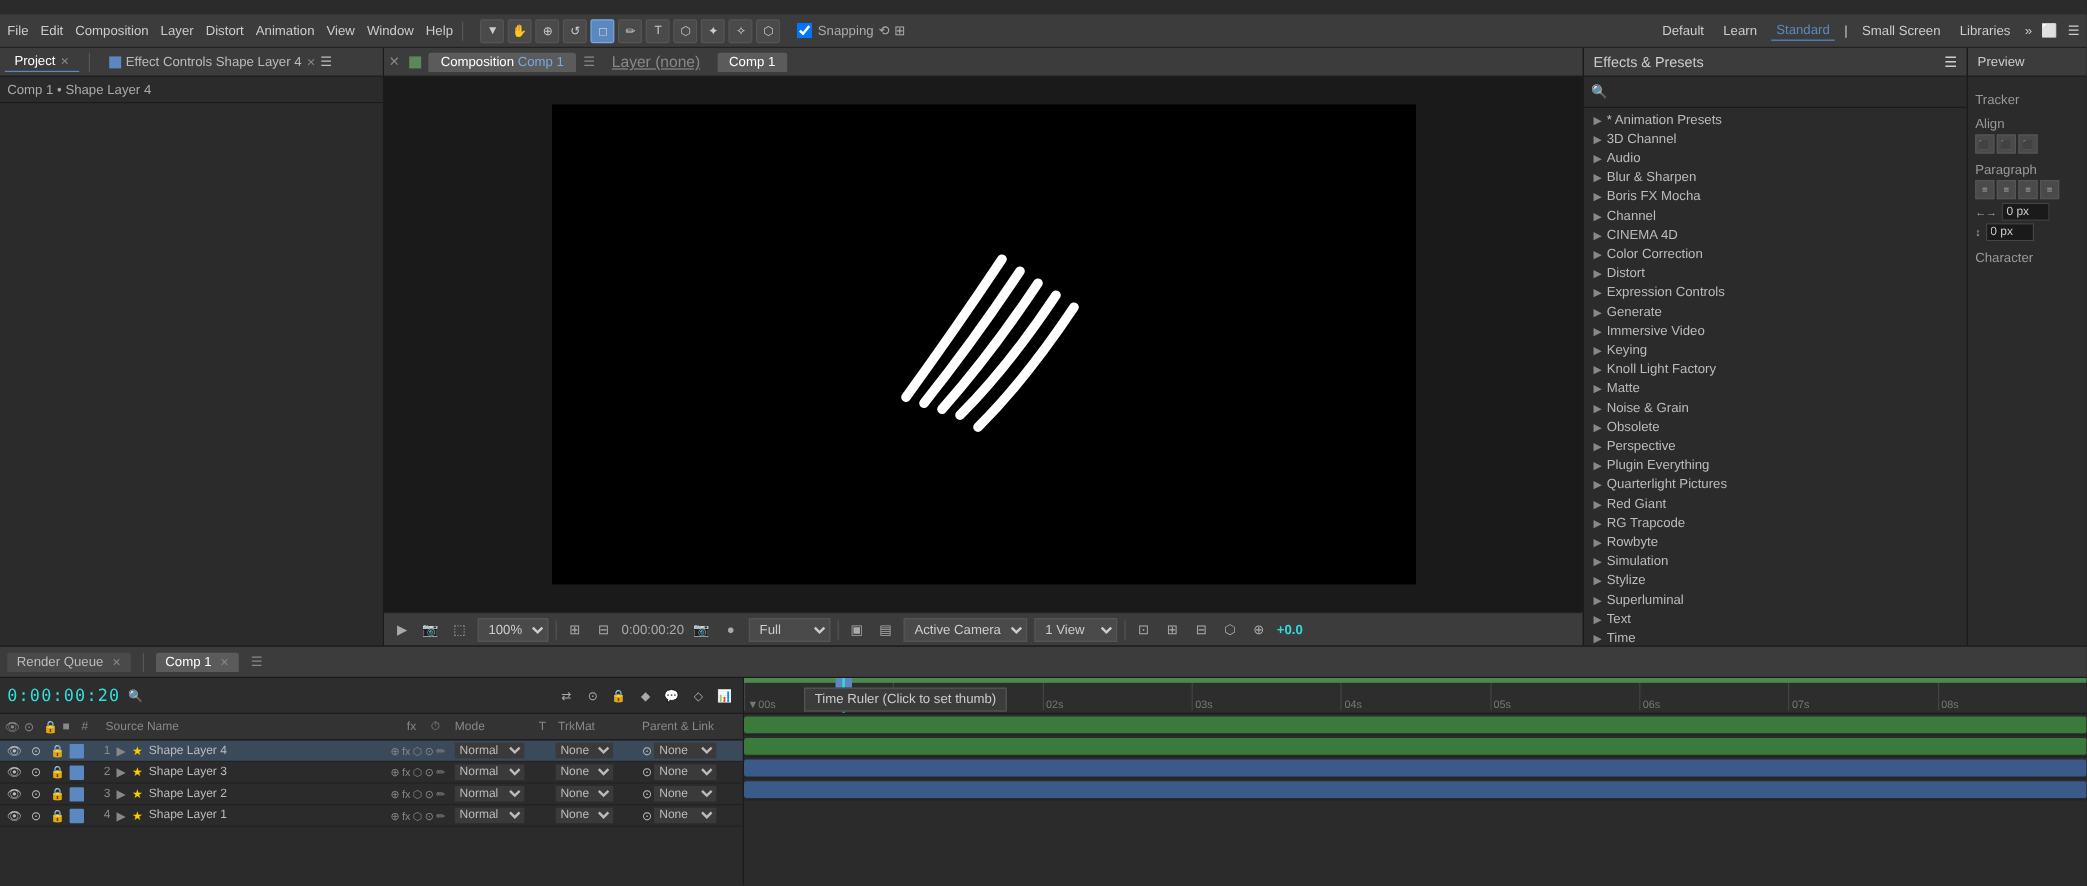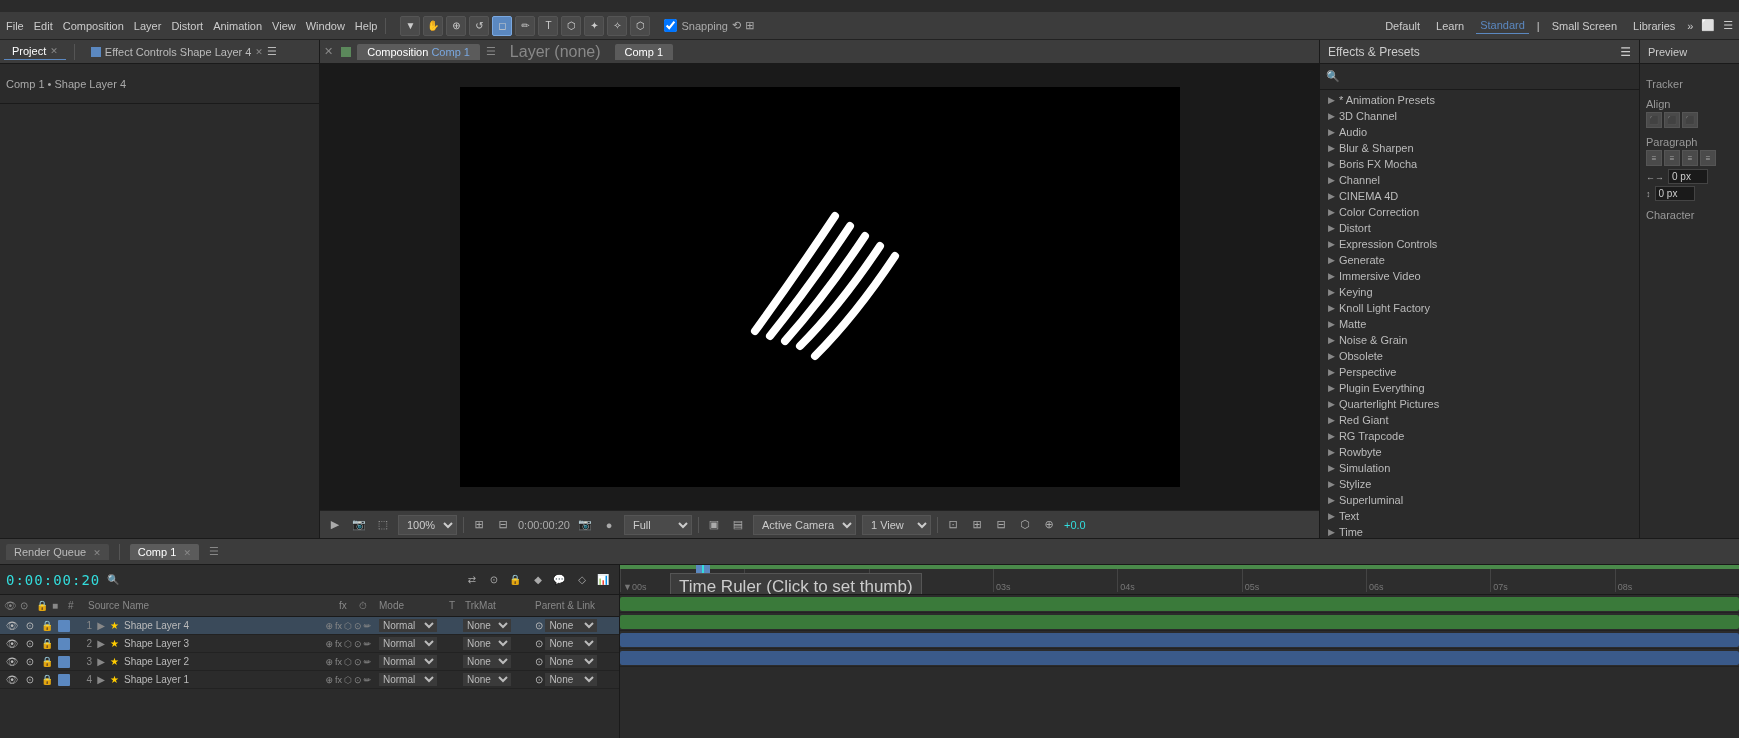--- a/index.html
+++ b/index.html
@@ -81,21 +81,21 @@
       padding: 2px 8px;
       font-size: 11px;
       cursor: pointer;
       color: #bbb;
       display: flex; align-items: center; gap: 4px;
     }
     .panel-tab.active { color: #fff; border-bottom: 1px solid #5b88c0; }
     .panel-tab-close { font-size: 9px; color: #888; cursor: pointer; }
     .color-box { width: 10px; height: 10px; background: #5b88c0; display: inline-block; }
     .breadcrumb {
-      height: 40px;
+      height: 22px;
       background: #2b2b2b;
       display: flex;
       align-items: center;
       padding: 0 6px;
       color: #888;
       font-size: 11px;
       border-bottom: 1px solid #1a1a1a;
     }
     .breadcrumb span { color: #aaa; }
     .project-content {
@@ -123,21 +123,21 @@
     }
     .comp-tab {
       padding: 2px 10px;
       font-size: 11px;
       cursor: pointer;
       color: #bbb;
       background: #4a4a4a;
       border-radius: 2px 2px 0 0;
     }
     .comp-tab.active { background: #5b5b5b; color: #fff; }
-    .layer-label { padding: 0 10px; font-size: 16px; color: #888; }
+    .layer-label { padding: 0 10px; font-size: 13px; color: #888; text-decoration: underline; }
 
     
     .viewer-area {
       flex: 1;
       background: #1a1a1a;
       position: relative;
       display: flex;
       align-items: center;
       justify-content: center;
       overflow: hidden;
@@ -490,21 +490,21 @@
       background: #5b88c0;
       clip-path: polygon(0 0, 100% 0, 100% 70%, 50% 100%, 0 70%);
     }
     .tooltip-box {
       position: absolute;
       left: 50px;
       top: 8px;
       background: #3c3c3c;
       border: 1px solid #555;
       padding: 3px 8px;
-      font-size: 17px;
+      font-size: 11px;
       color: #ccc;
       z-index: 20;
       white-space: nowrap;
       pointer-events: none;
     }
     .track-area {
       flex: 1;
       position: relative;
       overflow-y: auto;
     }
@@ -670,21 +670,21 @@
       <select class="vc-select">
         <option>1 View</option>
         <option>2 Views</option>
       </select>
       <div class="vc-separator"></div>
       <button class="vc-btn">⊡</button>
       <button class="vc-btn">⊞</button>
       <button class="vc-btn">⊟</button>
       <button class="vc-btn">⬡</button>
       <button class="vc-btn">⊕</button>
-      <span class="vc-label" style="color:#3dd;">+0.0</span>
+      <span class="vc-label" style="color:#3dd;font-weight:bold;">+0.0</span>
     </div>
   </div>
 
   <div class="right-panel">
     <div class="effects-header">
       <span>Effects &amp; Presets</span>
       <span>☰</span>
     </div>
     <div class="effects-search">
       <span>🔍</span>

